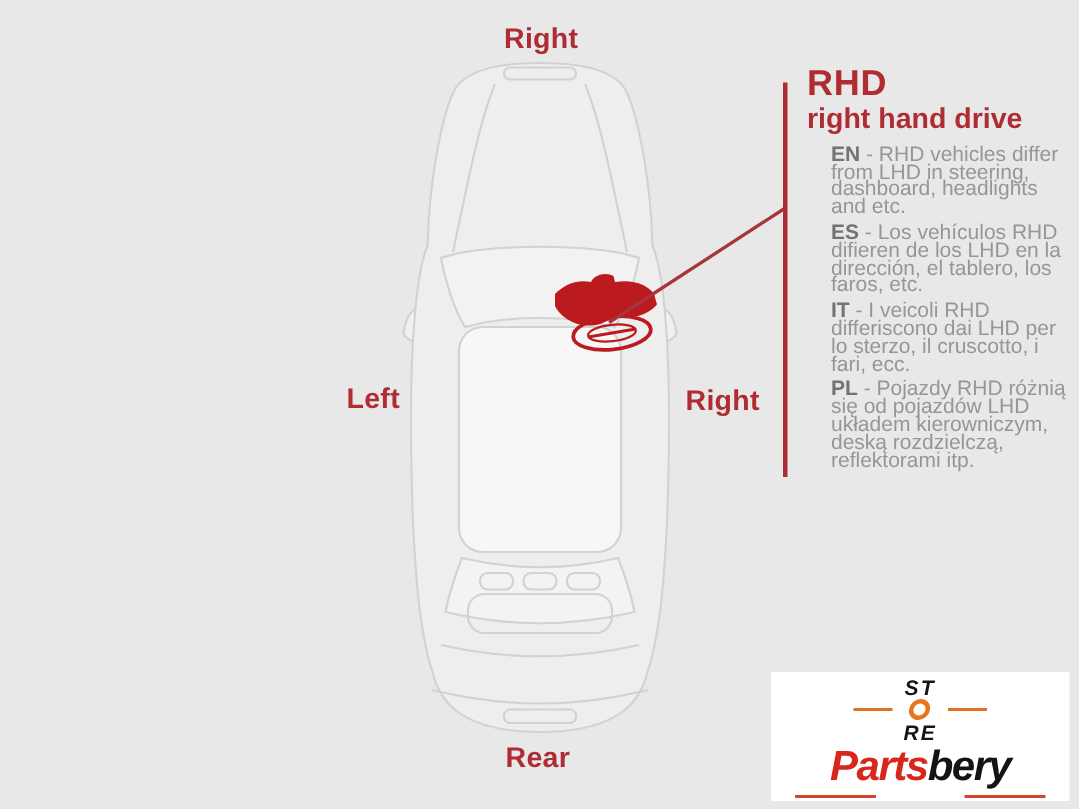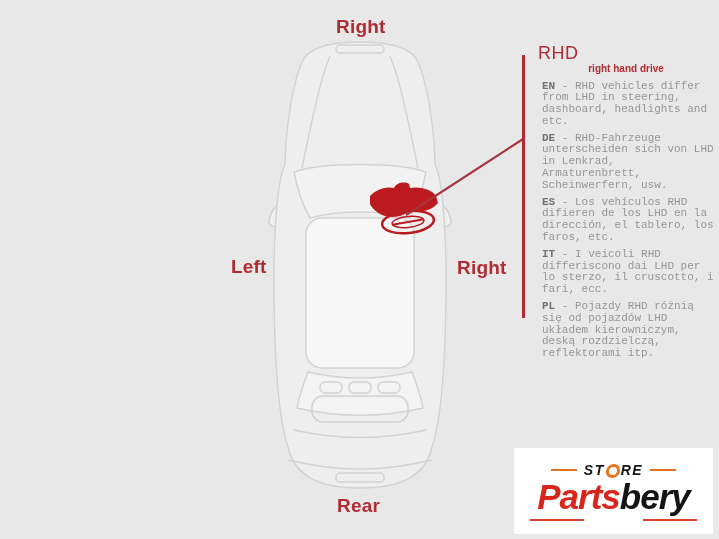--- a/index.html
+++ b/index.html
@@ -14,59 +14,58 @@
     letter-spacing:.2px;
   }
   #front-label{left:336px;top:16px;}
   #left-label{left:231px;top:256px;}
   #right-label{left:457px;top:257px;}
   #rear-label{left:337px;top:495px;}
 
   
   .callout{position:absolute;left:538px;top:44px;width:176px;}
   .callout-title{
-    color:#b02c33;font-weight:400;font-size:18px;line-height:1;
+    color:#b02c33;font-weight:700;font-size:24px;line-height:1;
     letter-spacing:.5px;margin:0;
   }
   .callout-subtitle{
-    color:#b02c33;font-weight:700;font-size:10px;line-height:1.15;
+    color:#b02c33;font-weight:700;font-size:19px;line-height:1.15;
     margin:1px 0 0 0;
-    text-align:center;
   }
   .callout-body{margin-top:6px;}
   .callout-body p{
-    font-size:11px;line-height:11.8px;color:#96969a;margin:0 0 5px 4px;font-family:Liberation Mono, monospace;
+    font-size:14px;line-height:11.8px;color:#96969a;margin:0 0 5px 16px;
   }
   .callout-body b{color:#737377;font-weight:700;}
   .callout-bar{
     position:absolute;left:522px;top:55px;width:2.5px;height:263px;
     background:#b02c33;
   }
 
   
   .logo-box{
     position:absolute;left:514px;top:448px;width:199px;height:86px;
     background:#ffffff;display:flex;flex-direction:column;
     align-items:center;justify-content:center;
   }
   .logo-store-row{
     display:flex;align-items:center;justify-content:center;gap:7px;
     margin-bottom:1px;
   }
   .logo-store-row .rule{width:26px;height:2px;background:#e07026;}
   .logo-store-text{
     font-style:italic;font-weight:800;font-size:14px;letter-spacing:1.5px;
-    color:#151515;display:flex;align-items:flex-end;
+    color:#151515;display:flex;align-items:center;flex-direction:column;
   }
   .o-ring{
     display:inline-block;width:8px;height:8px;border:3px solid #e8741f;
     border-radius:50%;margin:0 1px;transform:skewX(-8deg);
   }
   .logo-brand{
-    font-style:italic;font-weight:800;font-size:35px;line-height:1;
+    font-style:italic;font-weight:800;font-size:28px;line-height:1;
     letter-spacing:-1px;white-space:nowrap;
   }
   .brand-first{color:#d9261c;}
   .brand-second{color:#141414;}
   .logo-bottom-row{
     width:100%;display:flex;justify-content:space-between;
     padding:0 16px;box-sizing:border-box;margin-top:5px;
   }
   .logo-bottom-row .rule{width:54px;height:2px;background:#d8432b;}
 </style>
@@ -126,21 +125,20 @@
 <div class="dir-label" id="right-label">Right</div>
 <div class="dir-label" id="rear-label">Rear</div>
 
 <div class="callout-bar"></div>
 
 <div class="callout">
   <h2 class="callout-title">RHD</h2>
   <div class="callout-subtitle">right hand drive</div>
   <div class="callout-body">
     <p><b>EN</b> <span>- RHD vehicles differ from LHD in steering, dashboard, headlights and etc.</span></p>
-    <p><b>DE</b> <span>- RHD-Fahrzeuge unterscheiden sich von LHD in Lenkrad, Armaturenbrett, Scheinwerfern, usw.</span></p>
     <p><b>ES</b> <span>- Los vehículos RHD difieren de los LHD en la dirección, el tablero, los faros, etc.</span></p>
     <p><b>IT</b> <span>- I veicoli RHD differiscono dai LHD per lo sterzo, il cruscotto, i fari, ecc.</span></p>
     <p><b>PL</b> <span>- Pojazdy RHD różnią się od pojazdów LHD układem kierowniczym, deską rozdzielczą, reflektorami itp.</span></p>
   </div>
 </div>
 
 <div class="logo-box">
   <div class="logo-store-row">
     <span class="rule"></span>
     <span class="logo-store-text">

